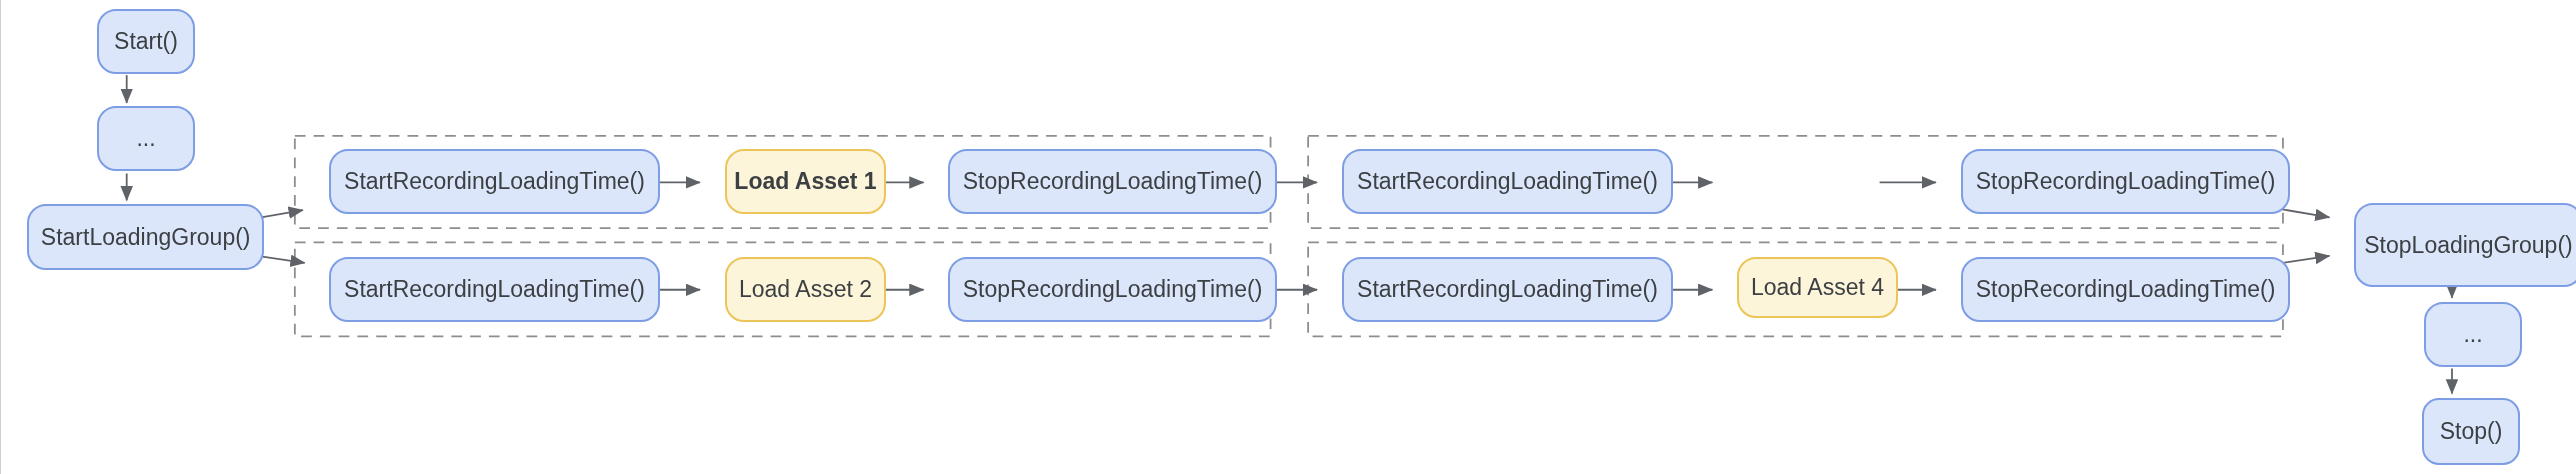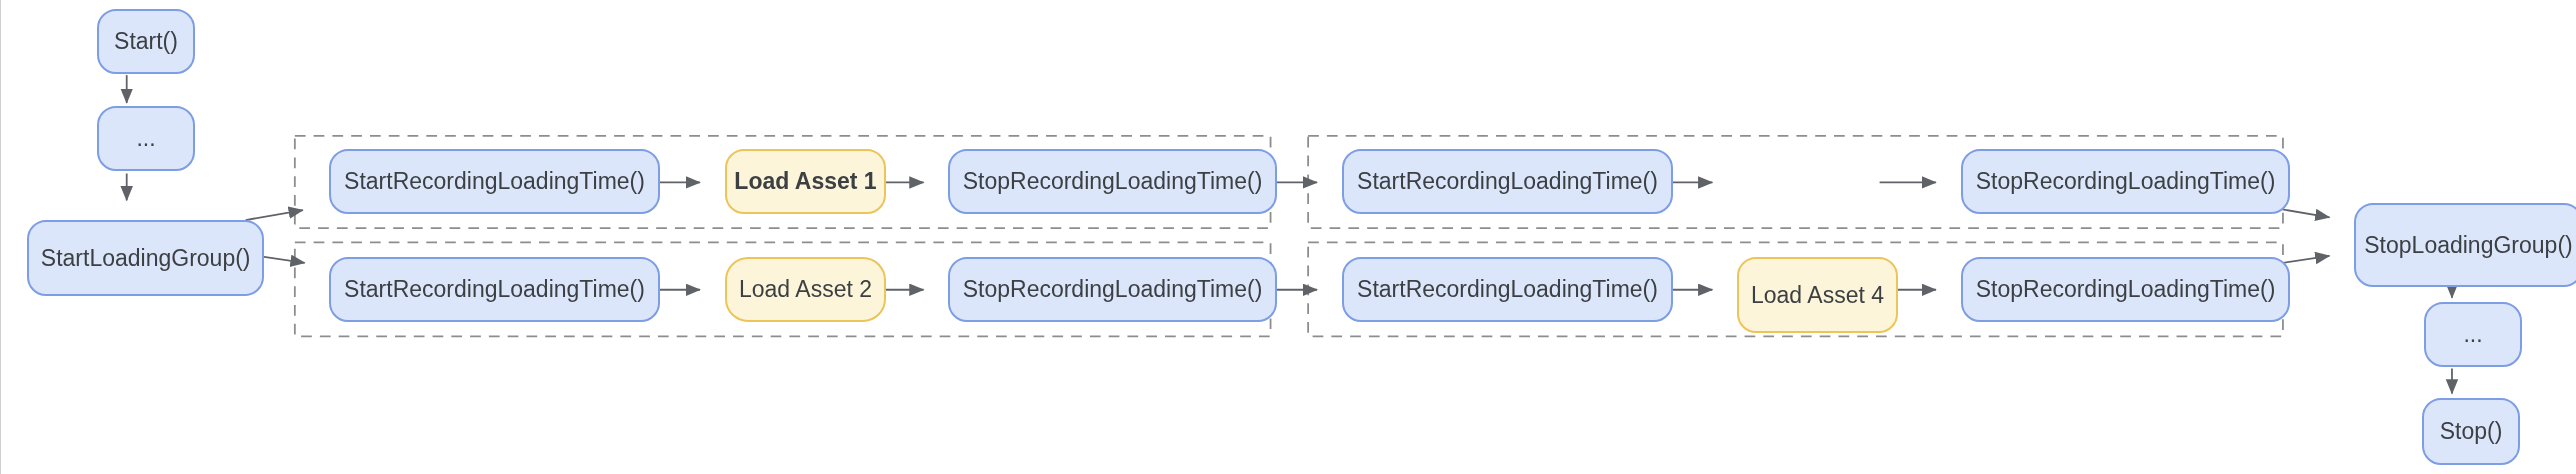--- a/index.html
+++ b/index.html
@@ -70,35 +70,35 @@
 
     <line class="edge" x1="2539" y1="232" x2="2604" y2="243" marker-end="url(#arrowhead)"></line>
     <line class="edge" x1="2539" y1="296" x2="2604" y2="286" marker-end="url(#arrowhead)"></line>
 
     <line class="edge" x1="2741" y1="304" x2="2741" y2="333" marker-end="url(#arrowhead)"></line>
     <line class="edge" x1="2741" y1="412" x2="2741" y2="440" marker-end="url(#arrowhead)"></line>
   </svg>
 
   <div class="node" style="left:77px;  top:9px;  width:98px; height:65px;">Start()</div>
   <div class="node" style="left:77px;  top:106px; width:98px; height:65px;">...</div>
-  <div class="node" style="left:7.2px;   top:220px; width:237px; height:76px;">StartLoadingGroup()</div>
+  <div class="node" style="left:7.2px;   top:204px; width:237px; height:66px;">StartLoadingGroup()</div>
 
   <div class="node" style="left:309px;  top:149px; width:331px; height:65px;">StartRecordingLoadingTime()</div>
   <div class="node asset" style="left:705px;  top:149px; width:161px; height:65px;font-weight:bold;">Load Asset 1</div>
   <div class="node" style="left:928px; top:149px; width:329px; height:65px;">StopRecordingLoadingTime()</div>
 
   <div class="node" style="left:309px;  top:257px; width:331px; height:65px;">StartRecordingLoadingTime()</div>
-  <div class="node asset" style="left:705px;  top:257px; width:161px; height:65px;border-radius:23px;">Load Asset 2</div>
+  <div class="node asset" style="left:705px;  top:257px; width:161px; height:65px;">Load Asset 2</div>
   <div class="node" style="left:928px; top:257px; width:329px; height:65px;">StopRecordingLoadingTime()</div>
 
   <div class="node" style="left:1322px; top:149px; width:331px; height:65px;">StartRecordingLoadingTime()</div>
   <div class="node" style="left:1941px; top:149px; width:329px; height:65px;">StopRecordingLoadingTime()</div>
 
   <div class="node" style="left:1322px; top:257px; width:331px; height:65px;">StartRecordingLoadingTime()</div>
-  <div class="node asset" style="left:1717px; top:257px; width:161px; height:76px;">Load Asset 4</div>
+  <div class="node asset" style="left:1717px; top:257px; width:161px; height:61px;">Load Asset 4</div>
   <div class="node" style="left:1941px; top:257px; width:329px; height:65px;">StopRecordingLoadingTime()</div>
 
   <div class="node" style="left:2334px; top:203px; width:229px; height:84px;">StopLoadingGroup()</div>
   <div class="node" style="left:2404px; top:302px; width:98px; height:65px;">...</div>
-  <div class="node" style="left:2402px; top:398px; width:98px; height:67px;">Stop()</div>
+  <div class="node" style="left:2402px; top:398px; width:98px; height:67px;border-radius:17px;">Stop()</div>
 
 </div>
 
 
 </body></html>

